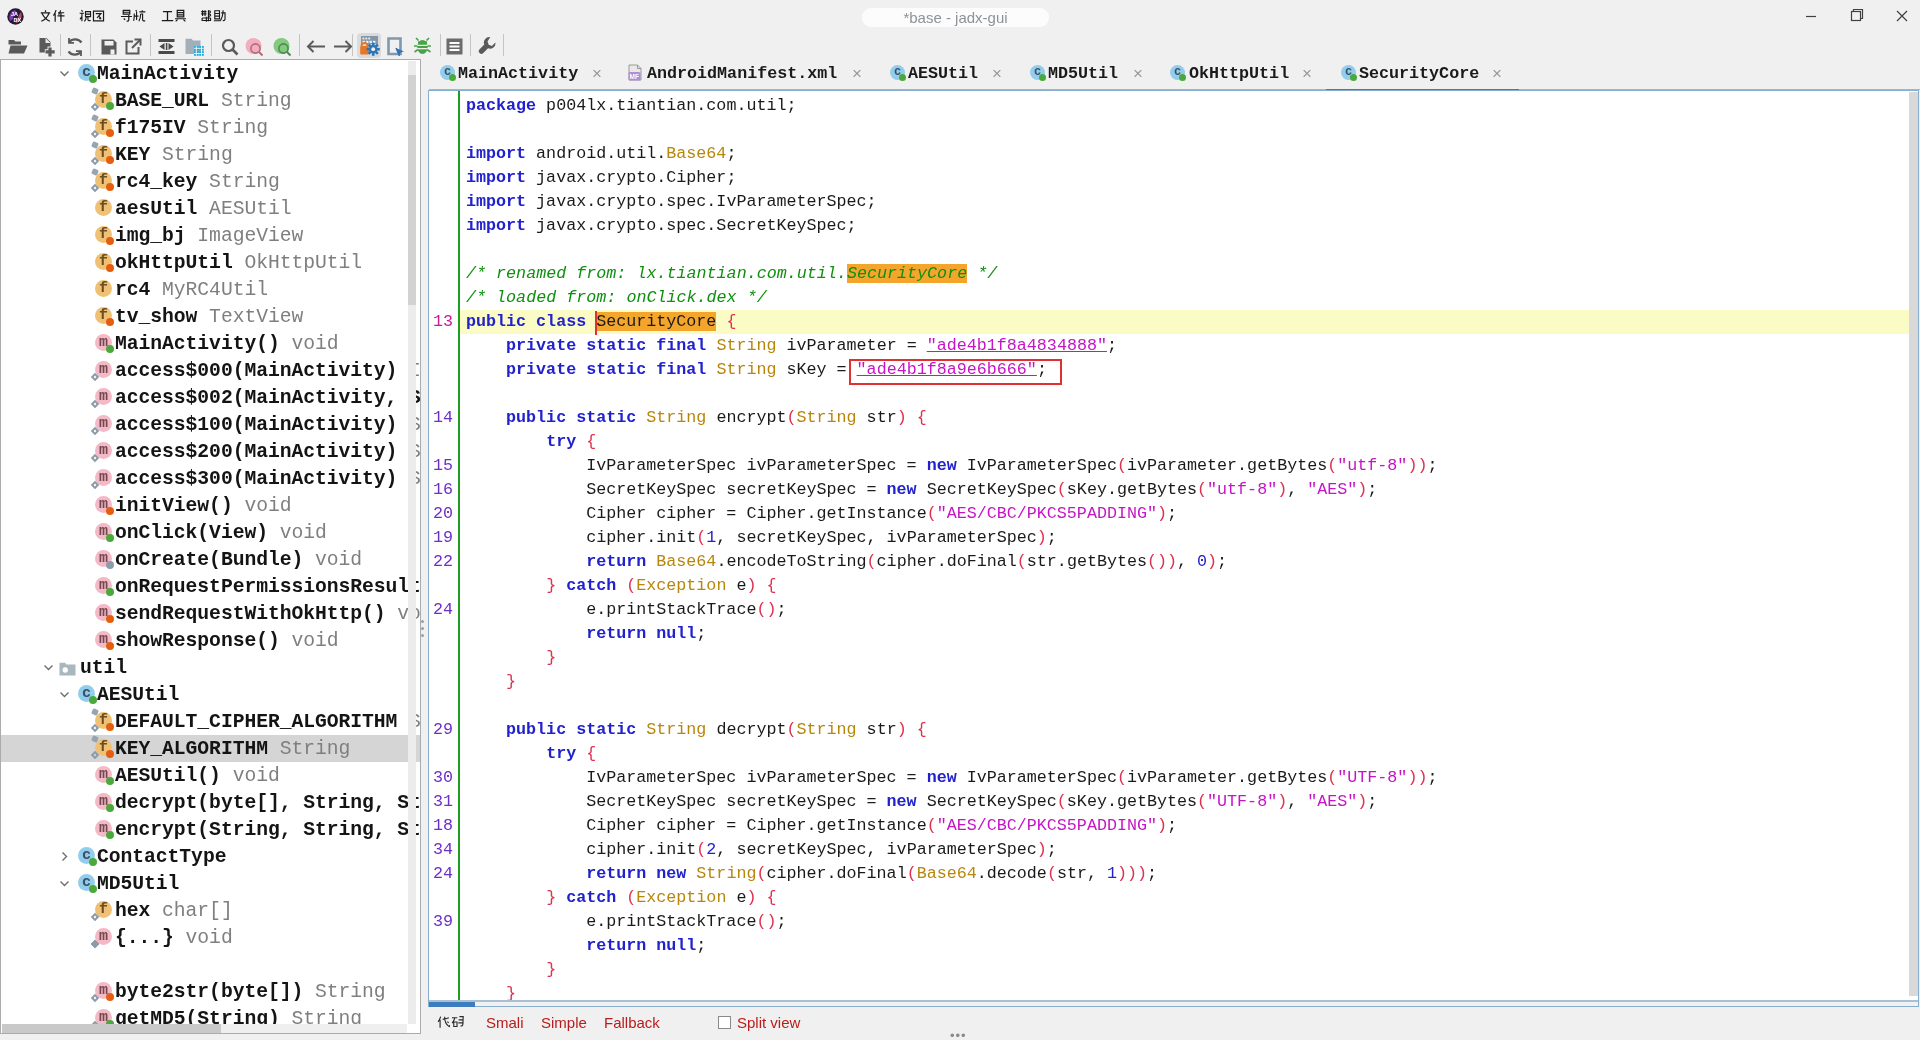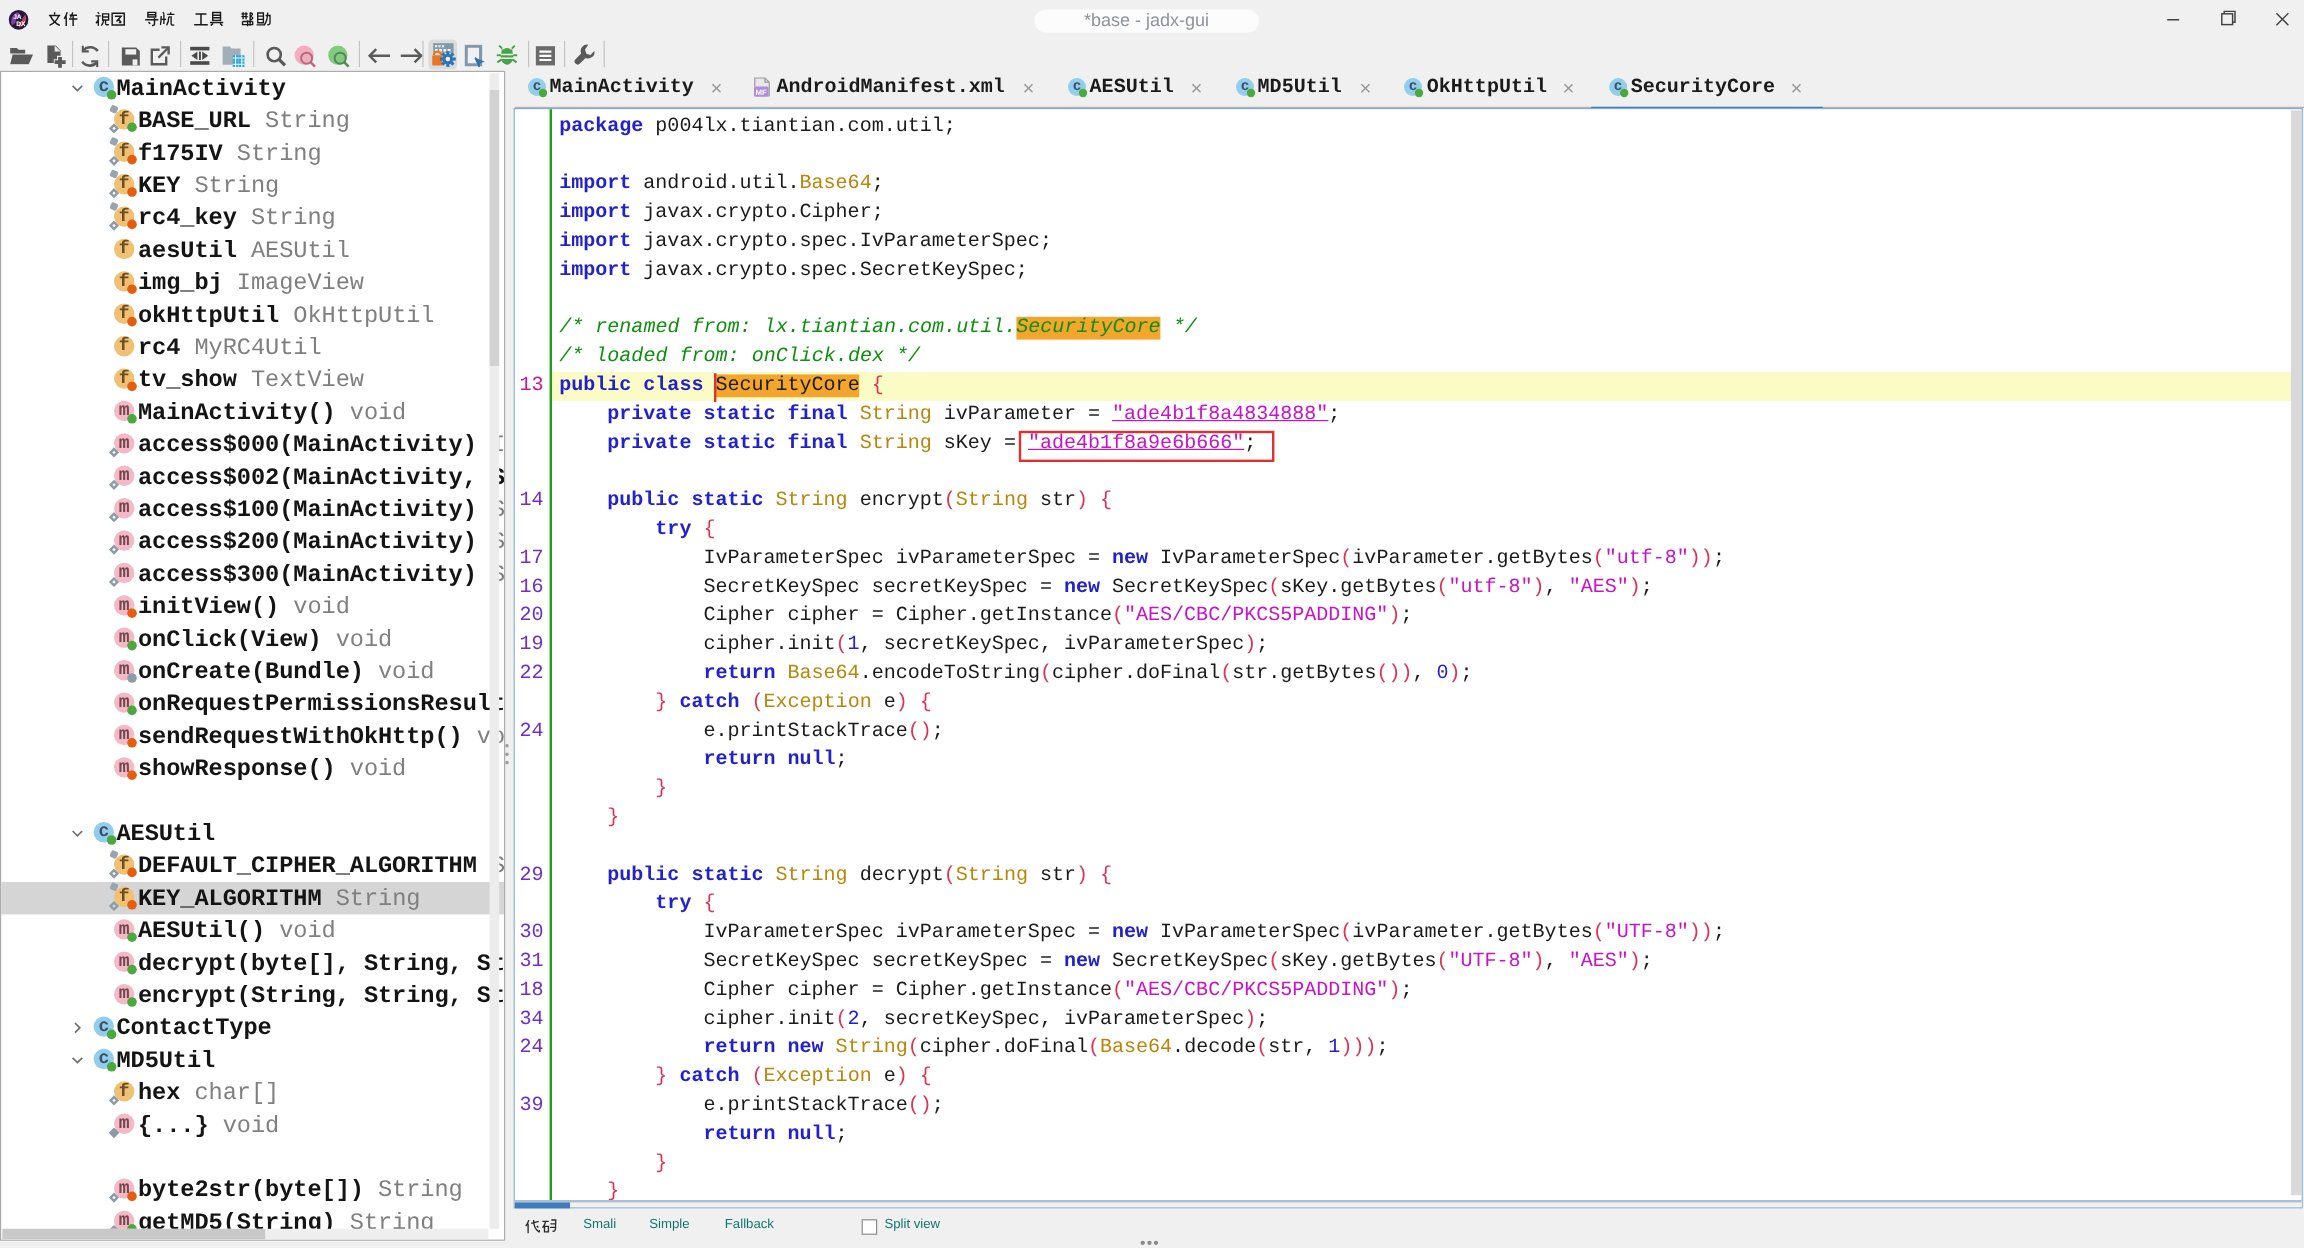--- a/index.html
+++ b/index.html
@@ -54,21 +54,21 @@
 #code .su{color:#C614C6;text-decoration:underline}
 #code .c{color:#0E8F0E;font-style:italic}
 #code .p{color:#DC3352}
 #code .hl{background:#F3A62B}
 #redbox{left:420px;top:268px;width:213px;height:26px;border:2px solid #E03030}
 #caret{left:166px;top:220px;width:2px;height:24px;background:#E03030}
 #evsc{left:1480px;top:1px;width:9px;height:904px;background:#D9D9D9}
 #edbottom{left:0;top:909px;width:1489px;height:6px;background:#F1F1F1;border-top:2px solid #A9BFD4}
 #ehth{left:0px;top:911px;width:46px;height:5px;background:#3F7CBF}
 
-.sbtn{top:1014px;font-size:11px;color:#0f766e}
+.sbtn{top:1014px;font-size:15px;color:#b91c1c}
 #cb{left:718px;top:1016px;width:13px;height:13px;background:#FFFFFF;border:1px solid #8A8A8A}
 </style>
 </head>
 <body>
 
 <svg class="a" style="left:7px;top:8px" width="17" height="17" viewBox="0 0 17 17">
 <circle cx="8.5" cy="8.5" r="8.2" fill="#241A38"></circle>
 <path d="M3 13 A8 8 0 0 1 8 2 L11 6 A4.5 4.5 0 0 0 6 11 Z" fill="#7A3FA8"></path>
 <path d="M14 4 A8 8 0 0 1 9 15 L8 11 A4.5 4.5 0 0 0 12 7 Z" fill="#B8485A"></path>
 <text x="4" y="8" font-size="5.5" fill="#fff" font-family="Liberation Sans" font-weight="bold">JA</text>
@@ -261,20 +261,26 @@
 <div class="row" style="top:324px"><span class="ic mth" style="left:94px" data-l="m"><i class="dm"></i></span><span class="tx" style="left:114px">access$002(MainActivity, String)</span></div>
 <div class="row" style="top:351px"><span class="ic mth" style="left:94px" data-l="m"><i class="dm"></i></span><span class="tx" style="left:114px">access$100(MainActivity)<span class="ty"> String</span></span></div>
 <div class="row" style="top:378px"><span class="ic mth" style="left:94px" data-l="m"><i class="dm"></i></span><span class="tx" style="left:114px">access$200(MainActivity)<span class="ty"> String</span></span></div>
 <div class="row" style="top:405px"><span class="ic mth" style="left:94px" data-l="m"><i class="dm"></i></span><span class="tx" style="left:114px">access$300(MainActivity)<span class="ty"> String</span></span></div>
 <div class="row" style="top:432px"><span class="ic mth" style="left:94px" data-l="m"><i class="d do"></i></span><span class="tx" style="left:114px">initView()<span class="ty"> void</span></span></div>
 <div class="row" style="top:486px"><span class="ic mth" style="left:94px" data-l="m"><i class="d dy"></i></span><span class="tx" style="left:114px">onCreate(Bundle)<span class="ty"> void</span></span></div>
 <div class="row" style="top:459px"><span class="ic mth" style="left:94px" data-l="m"><i class="d dg"></i></span><span class="tx" style="left:114px">onClick(View)<span class="ty"> void</span></span></div>
 <div class="row" style="top:513px"><span class="ic mth" style="left:94px" data-l="m"><i class="d dg"></i></span><span class="tx" style="left:114px">onRequestPermissionsResult(int,</span></div>
 <div class="row" style="top:540px"><span class="ic mth" style="left:94px" data-l="m"><i class="d do"></i></span><span class="tx" style="left:114px">sendRequestWithOkHttp()<span class="ty"> void</span></span></div>
 <div class="row" style="top:567px"><span class="ic mth" style="left:94px" data-l="m"><i class="d do"></i></span><span class="tx" style="left:114px">showResponse()<span class="ty"> void</span></span></div>
+<div class="row" style="top:594px"><svg class="chev" style="left:41px" width="13" height="13" viewBox="0 0 13 13">
+        <path d="M2.5 4.5 L6.5 8.5 L10.5 4.5" stroke="#6E6E6E" stroke-width="1.4" fill="none"></path>
+      </svg><svg class="a" style="left:58px;top:8px" width="17" height="14" viewBox="0 0 17 14">
+        <path d="M0.5 13.5 V0.8 H6 L7.5 2.5 H16.5 V13.5 Z" fill="#A9B7BF"></path>
+        <circle cx="6.2" cy="8" r="2.7" fill="#fff"></circle>
+      </svg><span class="tx" style="left:79px">util</span></div>
 <div class="row" style="top:621px"><svg class="chev" style="left:57px" width="13" height="13" viewBox="0 0 13 13">
         <path d="M2.5 4.5 L6.5 8.5 L10.5 4.5" stroke="#6E6E6E" stroke-width="1.4" fill="none"></path>
       </svg><span class="ic cls" style="left:77px" data-l="c"><i class="d dg"></i></span><span class="tx" style="left:96px">AESUtil</span></div>
 <div class="row" style="top:648px"><span class="ic fld" style="left:94px" data-l="f"><i class="wr"></i><i class="dm"></i><i class="d do"></i></span><span class="tx" style="left:114px">DEFAULT_CIPHER_ALGORITHM<span class="ty"> String</span></span></div>
 <div class="row sel" style="top:675px"><span class="ic fld" style="left:94px" data-l="f"><i class="wr"></i><i class="dm"></i><i class="d do"></i></span><span class="tx" style="left:114px">KEY_ALGORITHM<span class="ty"> String</span></span></div>
 <div class="row" style="top:702px"><span class="ic mth" style="left:94px" data-l="m"><i class="d dg"></i></span><span class="tx" style="left:114px">AESUtil()<span class="ty"> void</span></span></div>
 <div class="row" style="top:729px"><span class="ic mth" style="left:94px" data-l="m"><i class="d dg"></i></span><span class="tx" style="left:114px">decrypt(byte[], String, String)</span></div>
 <div class="row" style="top:756px"><span class="ic mth" style="left:94px" data-l="m"><i class="d dg"></i></span><span class="tx" style="left:114px">encrypt(String, String, String)</span></div>
 <div class="row" style="top:783px"><svg class="chev" style="left:57px" width="13" height="13" viewBox="0 0 13 13">
         <path d="M4.5 2.5 L8.5 6.5 L4.5 10.5" stroke="#6E6E6E" stroke-width="1.4" fill="none"></path>
@@ -329,21 +335,21 @@
   </span>
 <div class="a" style="left:1359px;top:63px;height:22px;line-height:22px;font-family:'Liberation Mono',monospace;font-weight:bold;font-size:16.7px;color:#1A1A1A;white-space:pre">SecurityCore</div>
 <div class="a" style="left:1492px;top:64px;font-size:17px;color:#999;font-weight:normal">×</div>
 <div class="a" id="underline"></div>
 
 <div class="a" id="ed">
 <div class="a" id="yband"></div>
 <div class="a" id="gline"></div>
 <div class="lnum cur" style="left:0;top:219px">13</div>
 <div class="lnum" style="left:0;top:315px">14</div>
-<div class="lnum" style="left:0;top:363px">17</div>
+<div class="lnum" style="left:0;top:363px">15</div>
 <div class="lnum" style="left:0;top:387px">16</div>
 <div class="lnum" style="left:0;top:411px">20</div>
 <div class="lnum" style="left:0;top:435px">19</div>
 <div class="lnum" style="left:0;top:459px">22</div>
 <div class="lnum" style="left:0;top:507px">24</div>
 <div class="lnum" style="left:0;top:627px">29</div>
 <div class="lnum" style="left:0;top:675px">30</div>
 <div class="lnum" style="left:0;top:699px">31</div>
 <div class="lnum" style="left:0;top:723px">18</div>
 <div class="lnum" style="left:0;top:747px">34</div>

